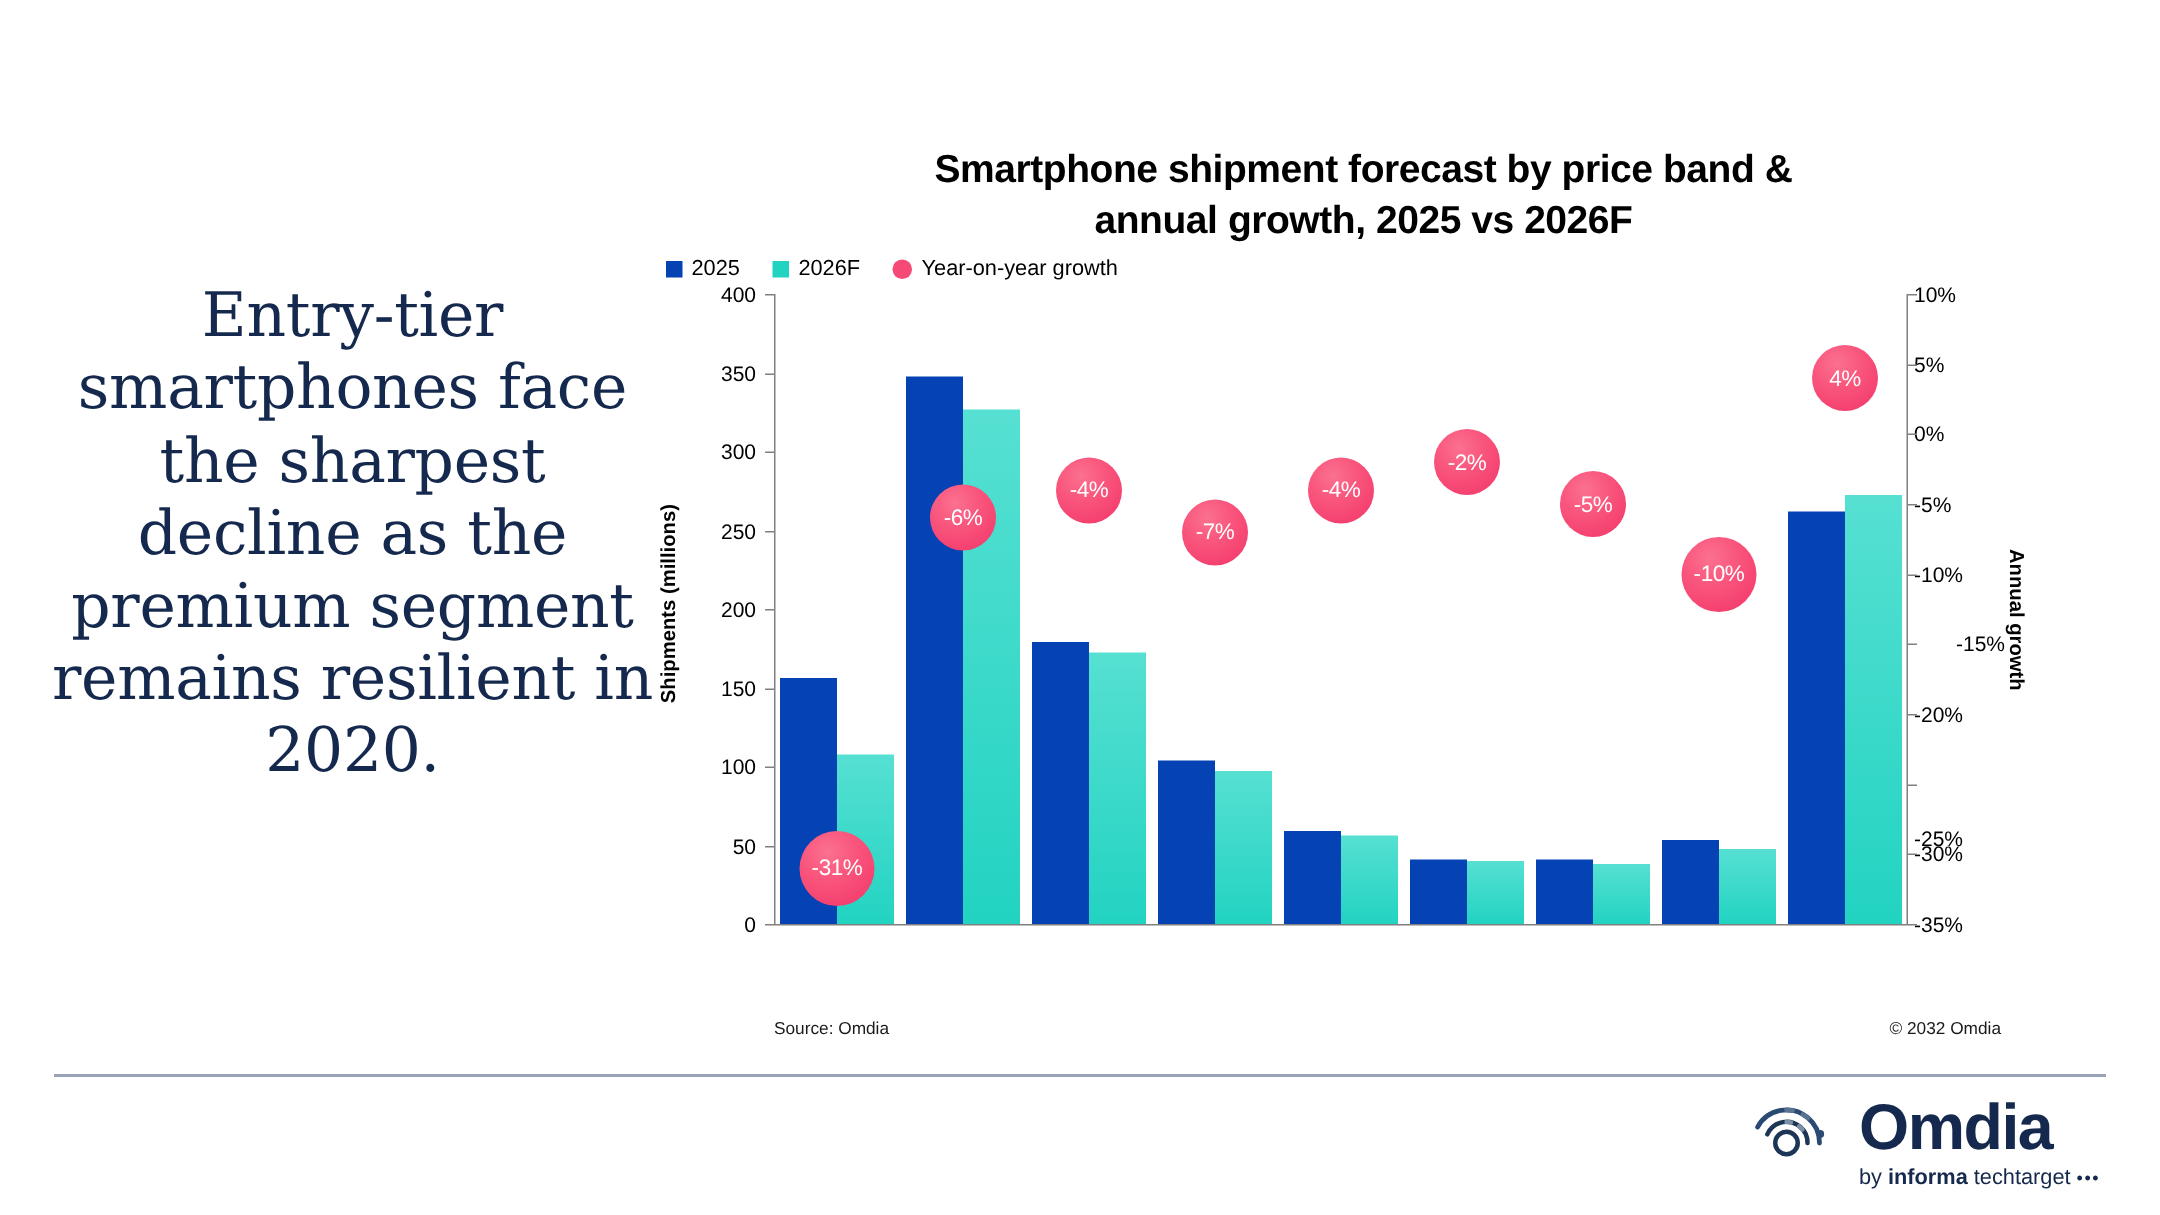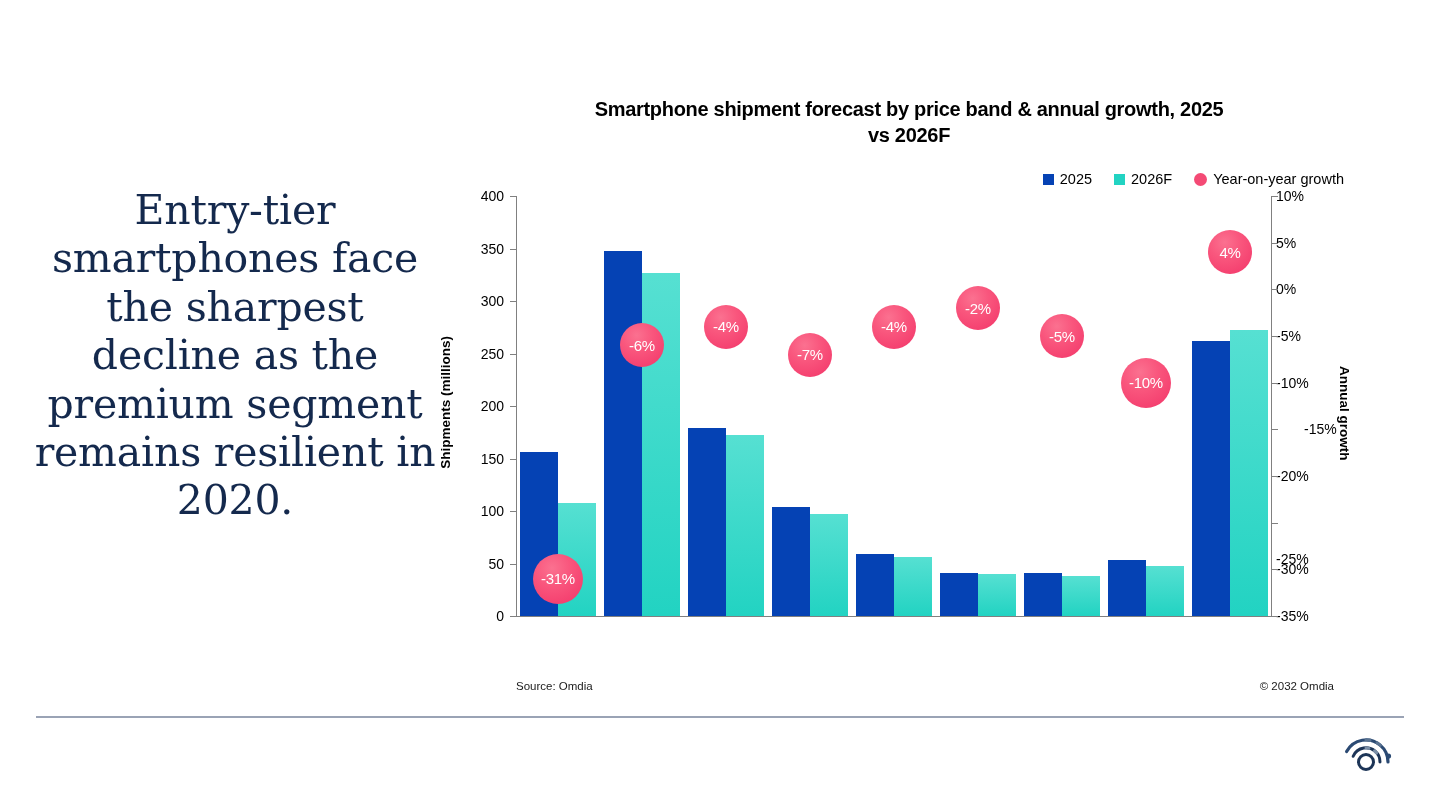--- a/index.html
+++ b/index.html
@@ -31,34 +31,34 @@
   .chart-panel{
     position:absolute;
     left:444px; top:88px;
     width:900px; height:610px;
   }
   .chart-title{
     position:absolute;
     left:140px; top:8px;
     width:650px;
     text-align:center;
-    font-size:20px;
+    font-size:26px;
     font-weight:bold;
     color:#000;
     line-height:1.3;
     letter-spacing:-0.3px;
   }
 
   
   .legend{
     position:absolute;
     left:0; top:83px;
     width:900px;
     display:flex;
-    justify-content:flex-end;
+    justify-content:flex-start;
     align-items:center;
     gap:22px;
     font-size:14.5px;
     color:#000;
   }
   .legend-item{display:flex;align-items:center;gap:6px;}
   .legend-swatch{width:11px;height:11px;display:inline-block;}
   .legend-swatch.circle{border-radius:50%;width:13px;height:13px;}
 
   
@@ -349,15 +349,19 @@
         <g fill="none" stroke="#1d3557" stroke-linecap="round">
           <path d="M56 34a22 22 0 1 0-11 19" stroke="#2b4a73" stroke-width="3.2" stroke-dasharray="58 200"></path>
           <path d="M34 12a22 22 0 0 1 19 11" stroke="#5a7391" stroke-width="3.2" stroke-dasharray="4 7.5"></path>
           <path d="M48 34a14 14 0 1 0-7 12" stroke="#1d3557" stroke-width="3" stroke-dasharray="38 120"></path>
           <path d="M34 20a14 14 0 0 1 12 7" stroke="#7c90a8" stroke-width="3" stroke-dasharray="3 6"></path>
           <circle cx="34" cy="34" r="7.5" stroke="#1d3557" stroke-width="3"></circle>
         </g>
         <circle cx="56.5" cy="28" r="2.6" fill="#2b4a73"></circle>
       </svg>
     </span>
+    <span class="logo-text">
+      <span class="logo-word">Omdia</span>
+      <span class="logo-sub"><span>by </span><b>informa</b><span> techtarget</span> <span class="logo-dots">•••</span></span>
+    </span>
   </div>
 
 </div>
 
 </body></html>

